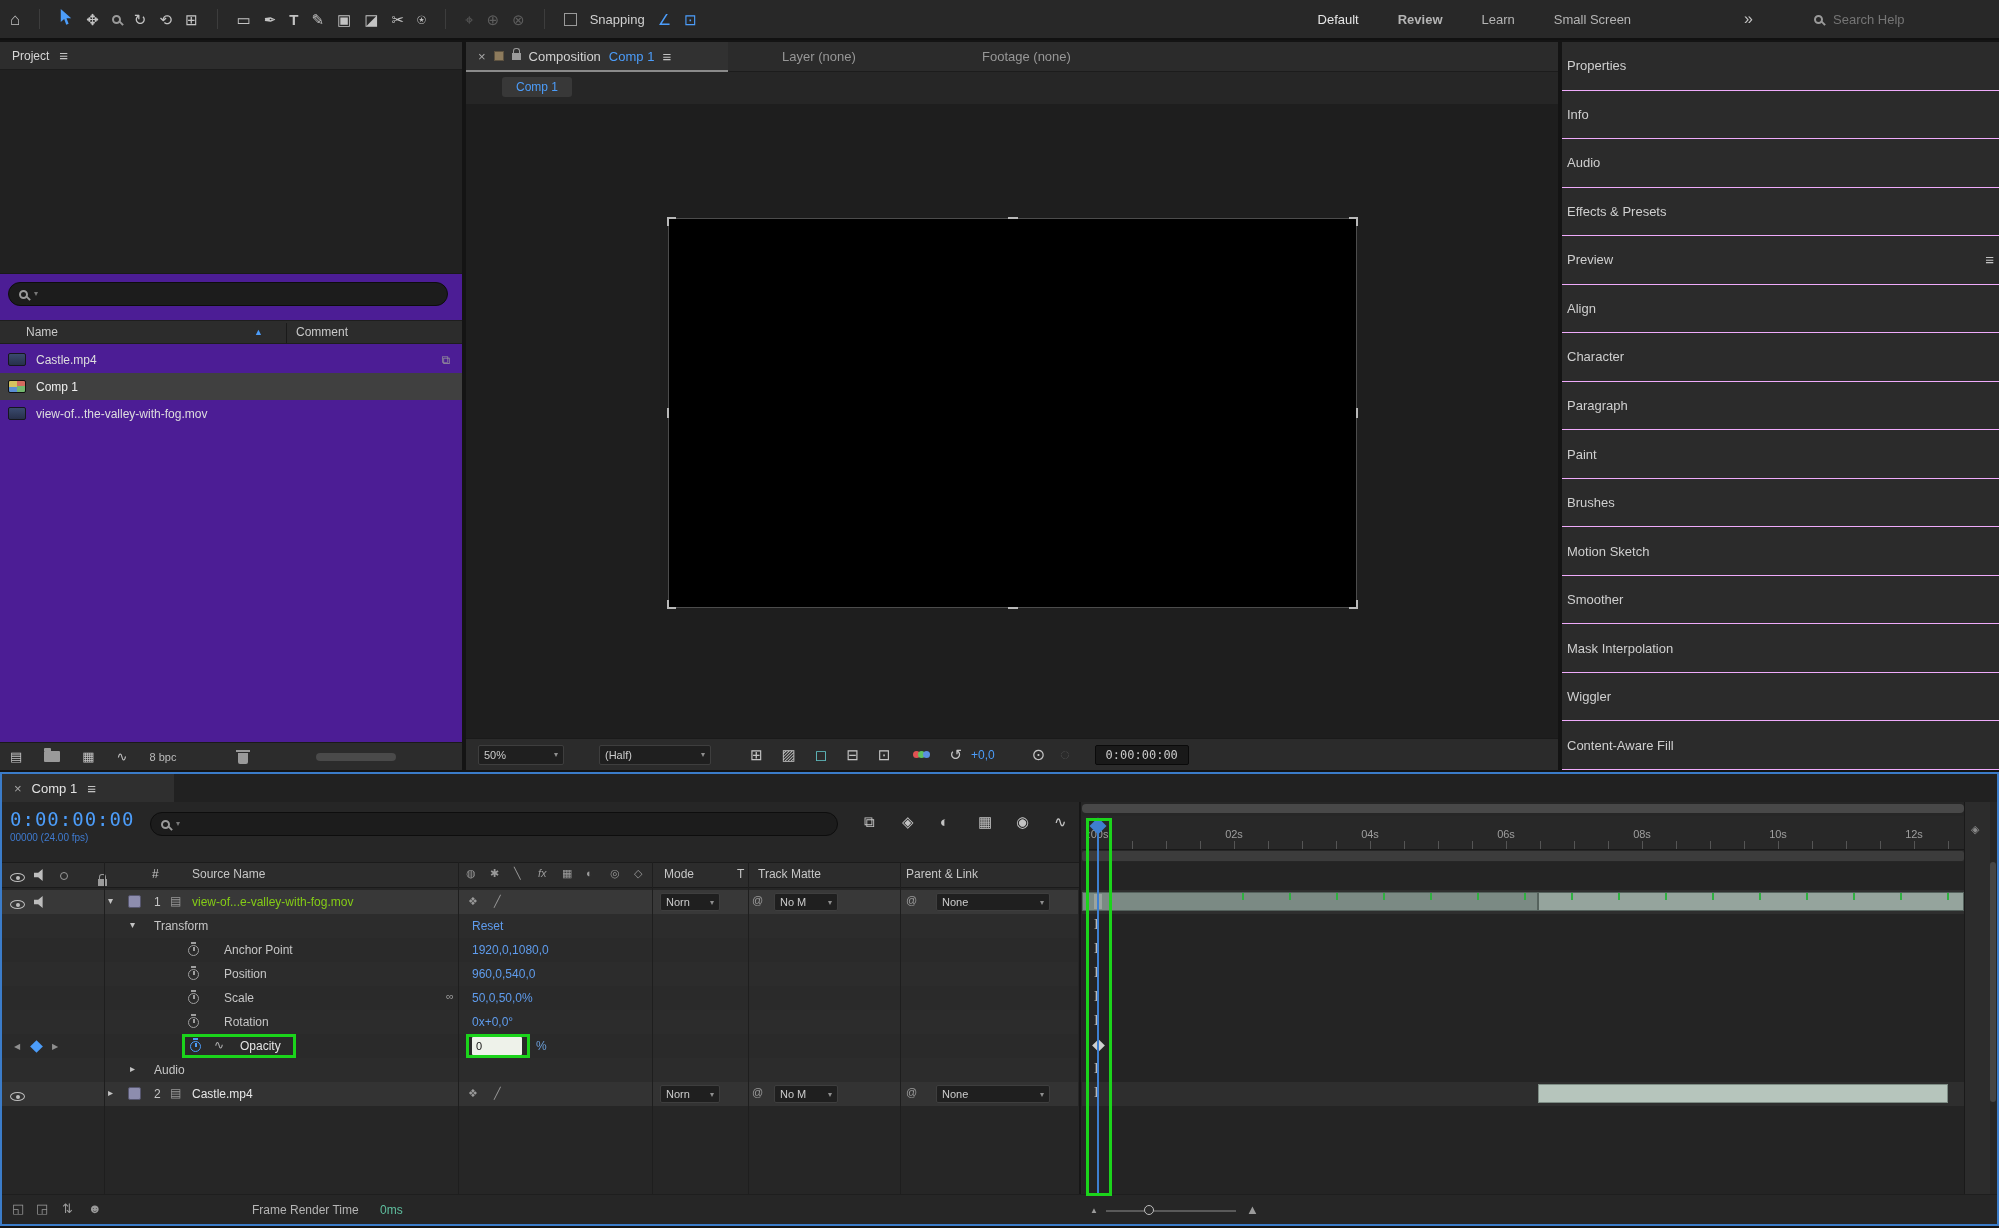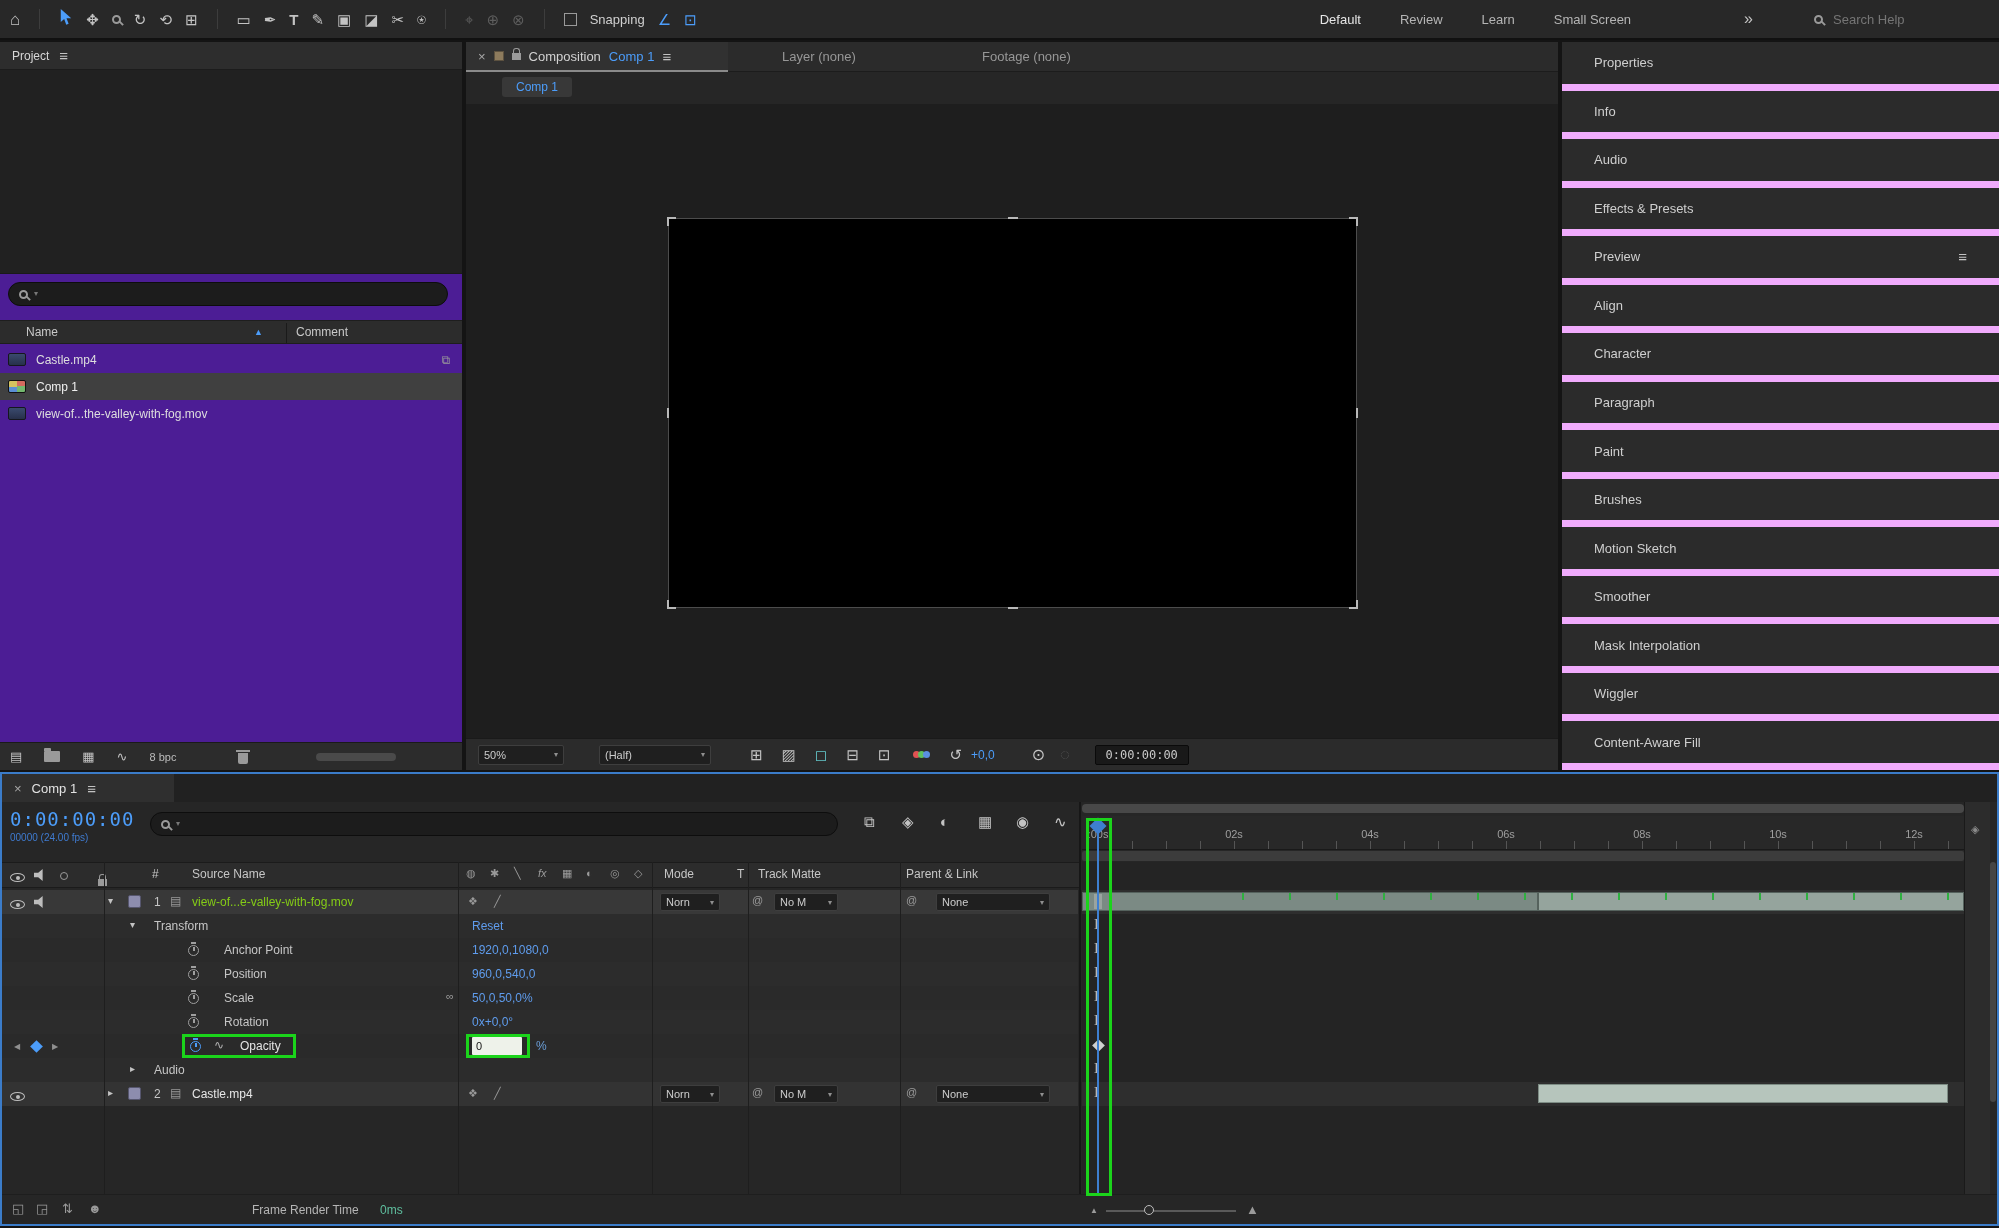--- a/index.html
+++ b/index.html
@@ -53,21 +53,21 @@
   .ficon{width:18px;height:13px;border:1px solid #15171d;border-radius:2px;background:linear-gradient(#3a4a6e,#27304a);flex:none;}
   .cicon{width:18px;height:13px;border:1px solid #111;border-radius:2px;flex:none;
          background:conic-gradient(#d46a5f 0 25%,#74b86e 0 50%,#5b8fd4 0 75%,#d4c35f 0 100%);}
 
   
   .dd{position:absolute;background:#1f1f1f;border:1px solid #3e3e3e;border-radius:2px;height:18px;display:flex;align-items:center;padding:0 5px;font-size:11px;color:#cccccc;gap:4px;}
   .dd .car{margin-left:auto;color:#8f8f8f;font-size:8px;}
 
   
   #sidebar{position:absolute;left:1562px;top:42px;width:437px;height:728px;background:#2b2b2b;display:flex;flex-direction:column;}
-  .side-item{flex:1;display:flex;align-items:center;padding:0 32px;border-bottom:7px solid #f0abfc;color:#cfcfcf;font-size:13px;background:#2b2b2b;}
+  .side-item{flex:1;display:flex;align-items:center;padding:0 5px;border-bottom:1px solid #f0abfc;color:#cfcfcf;font-size:13px;background:#2b2b2b;}
 
   
   #timeline{position:absolute;left:0;top:772px;width:1999px;height:454px;background:#262626;border:2px solid #3b7cc9;}
   .tl-row{position:absolute;left:0;width:1076px;height:24px;}
   .tl-lbl{position:absolute;top:5px;font-size:12px;color:#c6c6c6;white-space:nowrap;}
   .tl-val{position:absolute;top:5px;font-size:12px;color:#5f9ced;white-space:nowrap;}
   .ibeam{position:absolute;font-family:"Liberation Serif",serif;font-size:14px;color:#b9b9b9;z-index:6;}
   .gbox{position:absolute;border:3px solid #1bd41b;z-index:12;pointer-events:none;}
   .vline{position:absolute;width:1px;background:#1e1e1e;top:88px;height:332px;z-index:2;}
   .rlabel{position:absolute;top:12px;font-size:11px;color:#9f9f9f;transform:translateX(-50%);}
@@ -105,21 +105,21 @@
     <span class="ico dim">⌖</span>
     <span class="ico dim">⊕</span>
     <span class="ico dim">⊗</span>
     <span class="sep"></span>
     <span class="chk"></span>
     <span style="color:#d0d0d0;font-size:13px;">Snapping</span>
     <span class="ico blue">∠</span>
     <span class="ico blue">⊡</span>
 
     <span class="ws active" style="margin-left:auto;">Default</span>
-    <span class="ws" style="margin-left:26px;">Review</span>
+    <span class="ws" style="margin-left:26px;font-weight:bold;">Review</span>
     <span class="ws" style="margin-left:26px;">Learn</span>
     <span class="ws" style="margin-left:26px;">Small Screen</span>
     <span class="ico" style="margin-left:100px;font-size:16px;">»</span>
     <div class="searchbox" style="margin-left:40px;border:none;background:transparent;">
       <span class="mag"></span>
       <input placeholder="Search Help" style="">
     </div>
   </div>
 
   <div class="panel" id="project-panel" style="left:0;top:42px;width:462px;height:728px;">

